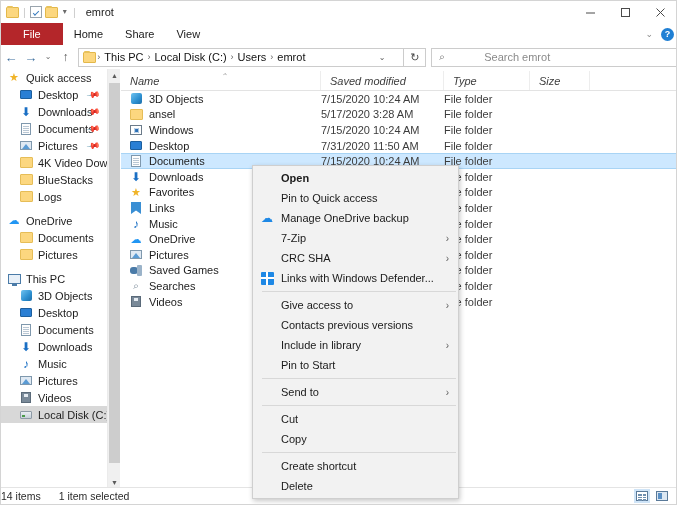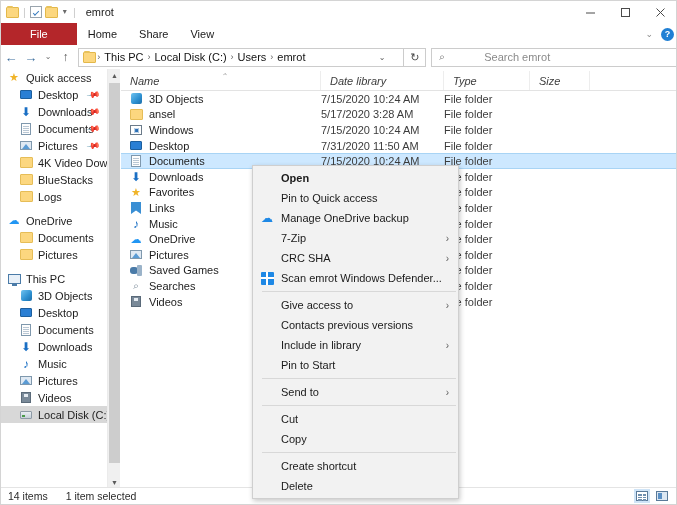--- a/index.html
+++ b/index.html
@@ -126,21 +126,21 @@
     align-items: center;
     justify-content: center;
     font-size: 11px;
     color: #1a1a1a;
     padding: 0 11px;
     height: 22px;
   }
   .tab.file {
     background: #b4262a;
     color: #ffffff;
-    padding: 0 29px;
+    padding: 0 22px;
     font-size: 11px;
   }
   .ribbon-right {
     position: absolute;
     right: 4px; top: 0;
     height: 22px;
     display: flex;
     align-items: center;
     gap: 8px;
   }
@@ -600,21 +600,21 @@
     position: absolute;
     left: 0; bottom: 0;
     width: 675px; height: 16px;
     background: #ffffff;
     border-top: 1px solid #e4e4e4;
     display: flex;
     align-items: center;
     font-size: 10.5px;
     color: #2b2b2b;
   }
-  .sb-items { padding-left: 7px; }
+  .sb-items { }
   .sb-sel { padding-left: 18px; }
   .sb-views {
     position: absolute;
     right: 6px;
     display: flex;
     gap: 4px;
     align-items: center;
   }
   .vbtn {
     width: 16px; height: 14px;
@@ -727,21 +727,21 @@
       <span class="search-ph">Search emrot</span>
     </div>
   </div>
 
   <div class="colheaders">
     <div class="colh" style="width:200px">
       <span>Name</span>
       <span class="sort-arrow">⌃</span>
     </div>
     <div class="colh" style="width:123px">
-      <span>Date library</span>
+      <span>Saved modified</span>
     </div>
     <div class="colh" style="width:86px">
       <span>Type</span>
     </div>
     <div class="colh" style="width:60px">
       <span>Size</span>
     </div>
     <div class="colh" style="width:87px;border-right:none"></div>
   </div>
 
@@ -1079,21 +1079,21 @@
     </div>
     <div class="ctx-item">
       <span class="ctx-ico"></span>
       <span class="ctx-label">CRC SHA</span>
       <span class="ctx-sub">›</span>
     </div>
     <div class="ctx-item">
       <span class="ctx-ico">
           <span class="ico-defender"></span>
         </span>
-      <span class="ctx-label">Scan emrot Windows Defender...</span>
+      <span class="ctx-label">Links with Windows Defender...</span>
     </div>
     <div class="ctx-sep"></div>
 
     <div class="ctx-item">
       <span class="ctx-ico"></span>
       <span class="ctx-label">Give access to</span>
       <span class="ctx-sub">›</span>
     </div>
     <div class="ctx-item">
       <span class="ctx-ico"></span>

